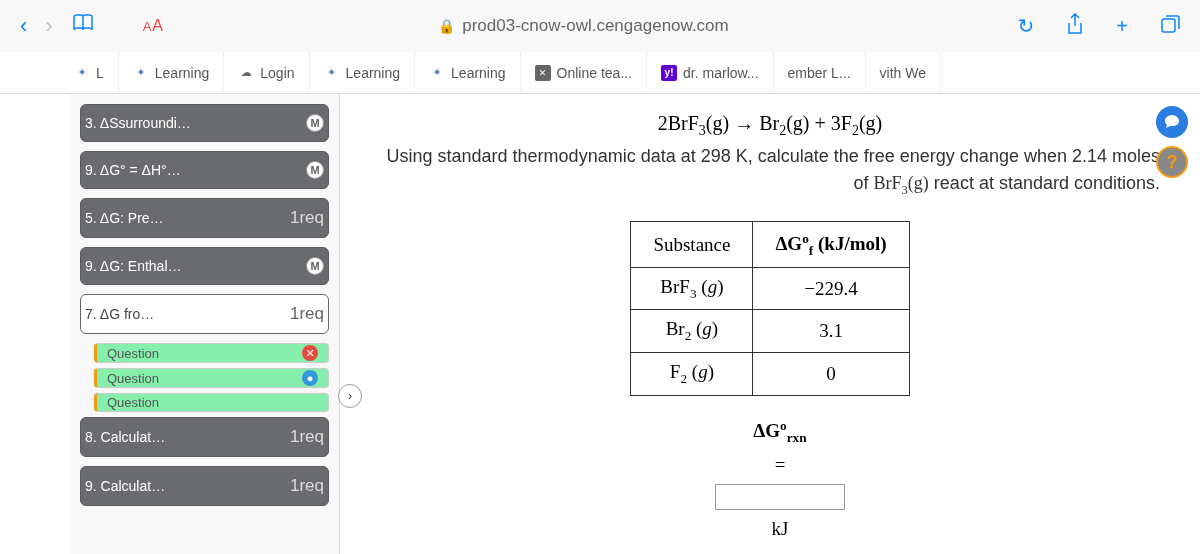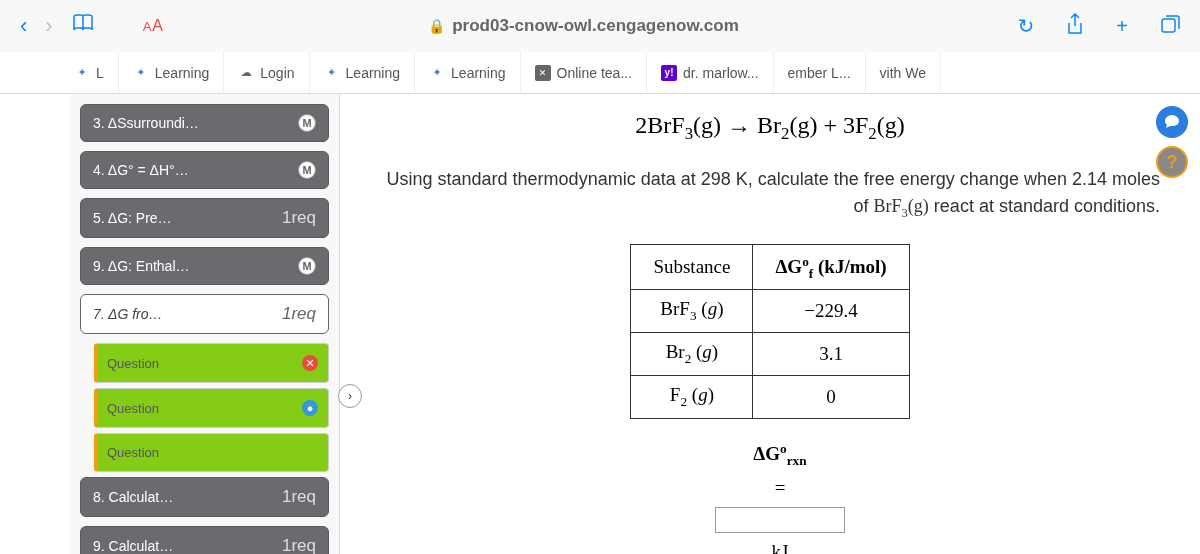--- a/index.html
+++ b/index.html
@@ -3,49 +3,49 @@
 <meta charset="utf-8">
 <style>
   * { margin: 0; padding: 0; box-sizing: border-box; }
   body { font-family: -apple-system, BlinkMacSystemFont, sans-serif; background: #f5f5f5; width: 1200px; height: 554px; overflow: hidden; }
   
   .browser-bar { height: 52px; background: #f8f8f8; display: flex; align-items: center; padding: 0 20px; gap: 18px; }
   .nav-btn { color: #0a84ff; font-size: 22px; font-weight: 300; }
   .nav-btn.disabled { color: #c0c0c0; }
   .book-icon { color: #0a84ff; font-size: 22px; }
   .text-size { font-size: 16px; color: #ef4444; letter-spacing: 1px; margin-left: 30px; }
-  .url-bar { flex: 1; text-align: center; color: #666; font-size: 17px; font-weight: bold; }
+  .url-bar { flex: 1; text-align: center; color: #666; font-size: 17px; }
   .lock-icon { color: #999; font-size: 14px; margin-right: 6px; }
   .action-btn { color: #0a84ff; font-size: 20px; margin-left: 14px; }
   
   .tabs-bar { height: 42px; background: #fff; border-bottom: 1px solid #ddd; display: flex; align-items: center; padding-left: 60px; gap: 0; }
   .tab { display: flex; align-items: center; gap: 6px; padding: 0 14px; height: 100%; font-size: 14px; color: #555; border-right: 1px solid #eee; white-space: nowrap; }
   .tab.active { background: #fff; }
   .tab-fav { width: 16px; height: 16px; display: inline-flex; align-items: center; justify-content: center; font-size: 11px; }
   .fav-owl { color: #4a7fc5; }
   .fav-y { background: #6001d2; color: white; font-weight: bold; border-radius: 2px; padding: 1px 2px; font-size: 10px; }
   .fav-x { background: #666; color: white; font-size: 9px; padding: 1px 3px; border-radius: 2px; }
   .fav-cloud { color: #666; }
   
   .content { display: flex; height: calc(100% - 94px); background: #fff; position: relative; }
   
   .sidebar { width: 270px; background: #f8f8f8; border-right: 1px solid #ddd; padding: 10px; overflow-y: auto; margin-left: 70px; }
-  .nav-item { background: #fff; border: 1px solid #888; border-radius: 6px; padding: 9px 12px; margin-bottom: 9px; display: flex; align-items: center; justify-content: space-between; font-size: 14px; color: #444; cursor: pointer; }
+  .nav-item { background: #fff; border: 1px solid #888; border-radius: 6px; padding: 9px 4px; margin-bottom: 9px; display: flex; align-items: center; justify-content: space-between; font-size: 14px; color: #444; cursor: pointer; }
   .nav-item.dark { background: #6a6b6f; color: #fff; border-color: #5a5b5f; }
-  .nav-item.current { background: #fff; border-color: #666; font-style: italic; }
+  .nav-item.current { background: #fff; border-color: #666; }
   .nav-badge { font-size: 17px; color: #666; }
   .nav-item.dark .nav-badge { color: #ddd; }
   .nav-badge-m { background: #fff; color: #666; border: 1px solid #999; border-radius: 50%; width: 18px; height: 18px; display: inline-flex; align-items: center; justify-content: center; font-size: 11px; font-weight: bold; }
-  .sub-item { background: #84cc16; border: 1px solid #ccc; border-left: 3px solid #f39c12; border-radius: 4px; padding: 11px 10px; margin: 5px 0 5px 14px; font-size: 13px; color: #555; display: flex; justify-content: space-between; align-items: center; }
+  .sub-item { background: #86efac; border: 1px solid #ccc; border-left: 3px solid #f39c12; border-radius: 4px; padding: 1px 10px; margin: 5px 0 5px 14px; font-size: 13px; color: #555; display: flex; justify-content: space-between; align-items: center; }
   .sub-badge { width: 16px; height: 16px; border-radius: 50%; display: inline-flex; align-items: center; justify-content: center; font-size: 11px; color: white; }
   .sub-badge.red { background: #e74c3c; }
   .sub-badge.blue { background: #3498db; }
   
   .main { flex: 1; padding: 18px 40px; position: relative; }
-  .equation { text-align: center; font-family: 'Times New Roman', serif; font-size: 24px; margin-bottom: 22px; }
+  .equation { text-align: center; font-family: 'Times New Roman', serif; font-size: 20px; margin-bottom: 4px; }
   .problem-text { font-size: 18px; color: #333; line-height: 1.5; margin-bottom: 22px; text-align: right; }
   .chem { font-family: 'Times New Roman', serif; }
   
   .data-table { border-collapse: collapse; margin: 0 auto 22px; }
   .data-table td, .data-table th { border: 1px solid #333; padding: 8px 22px; font-family: 'Times New Roman', serif; font-size: 19px; text-align: center; }
   .data-table th { font-weight: normal; text-align: center; }
   
   .answer-row { font-family: 'Times New Roman', serif; font-size: 19px; display: flex; align-items: center; gap: 8px; margin-left: 20px; flex-direction: column; }
   .answer-input { border: 1px solid #999; width: 130px; height: 26px; padding: 2px 6px; font-size: 14px; }
   
@@ -126,21 +126,21 @@
     </div>
 </div>
 
 <div class="content">
   <div class="sidebar">
     <div class="nav-item dark">
         <span>3. ΔSsurroundi…</span>
         <span class="nav-badge-m">M</span>
       </div>
     <div class="nav-item dark">
-        <span>4. ΔG° = ΔH°…</span>
+        <span>9. ΔG° = ΔH°…</span>
         <span class="nav-badge-m">M</span>
       </div>
     <div class="nav-item dark">
         <span>5. ΔG: Pre…</span>
         <span class="nav-badge">1req</span>
       </div>
     <div class="nav-item dark">
         <span>9. ΔG: Enthal…</span>
         <span class="nav-badge-m">M</span>
       </div>

